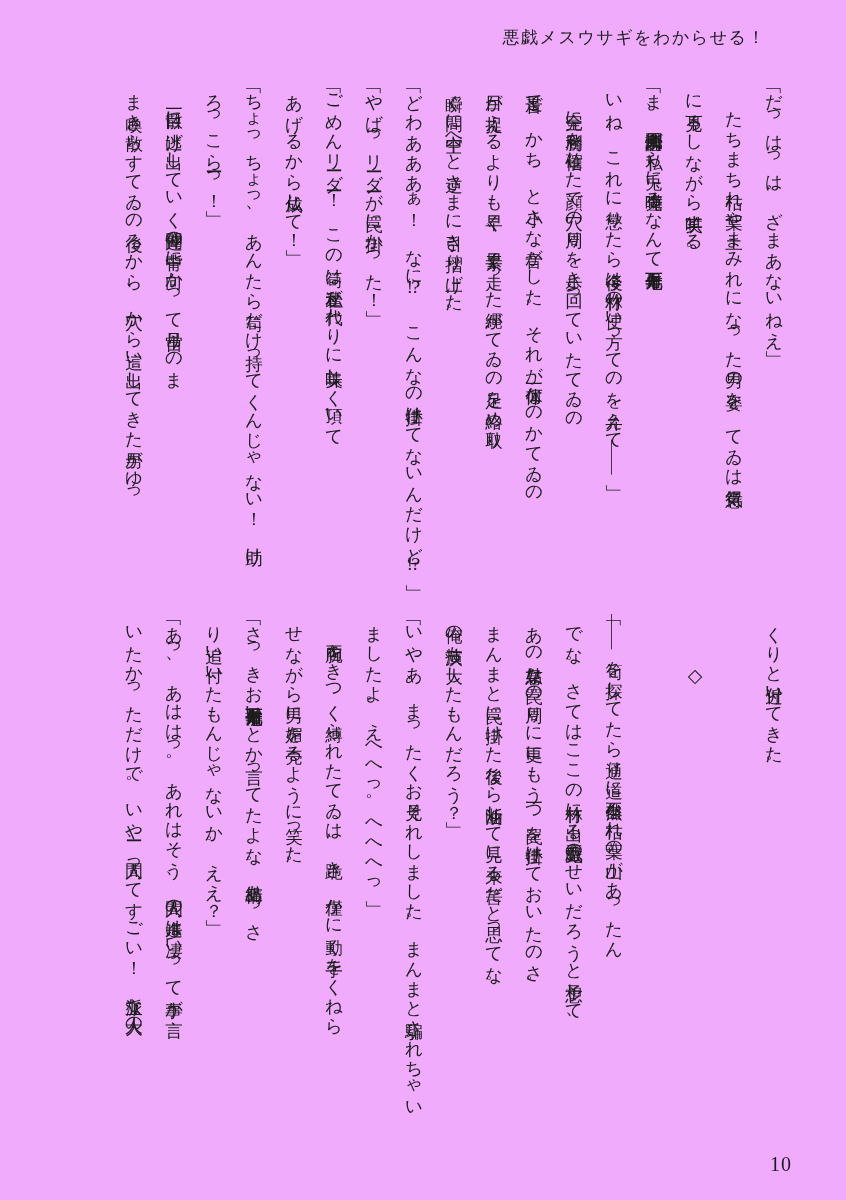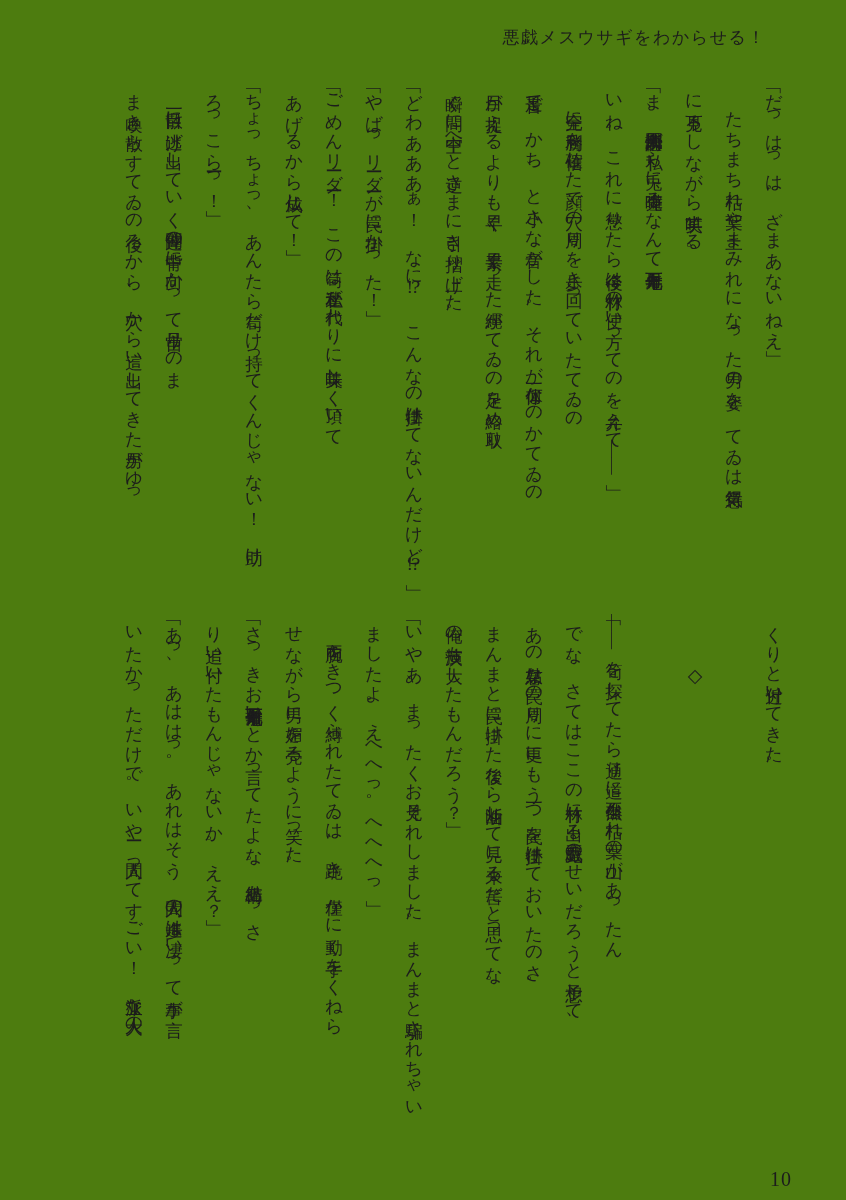--- a/index.html
+++ b/index.html
@@ -5,21 +5,21 @@
   html, body {
     margin: 0;
     padding: 0;
     background: #e9e9e9;
   }
   .page {
     position: relative;
     width: 846px;
     height: 1200px;
     margin: 0 auto;
-    background: #4d7c0f;
+    background: #f0abfc;
     overflow: hidden;
     font-family: "Liberation Serif", "DejaVu Serif", serif;
     color: #1c1c1c;
   }
   .header-title {
     position: absolute;
     top: 26px;
     right: 80px;
     font-size: 17px;
     letter-spacing: 1.5px;
@@ -42,21 +42,21 @@
   }
   .line.divider {
     padding-top: 50px;     
     margin-right: 40px;    
     margin-left: 40px;     
     font-size: 19px;
   }
   .page-number {
     position: absolute;
     right: 54px;
-    bottom: 9px;
+    bottom: 24px;
     font-size: 20px;
     letter-spacing: 1px;
   }
 </style>
 </head>
 <body>
 
 <div class="page">
 
   <div class="header-title">悪戯メスウサギをわからせる！</div>

